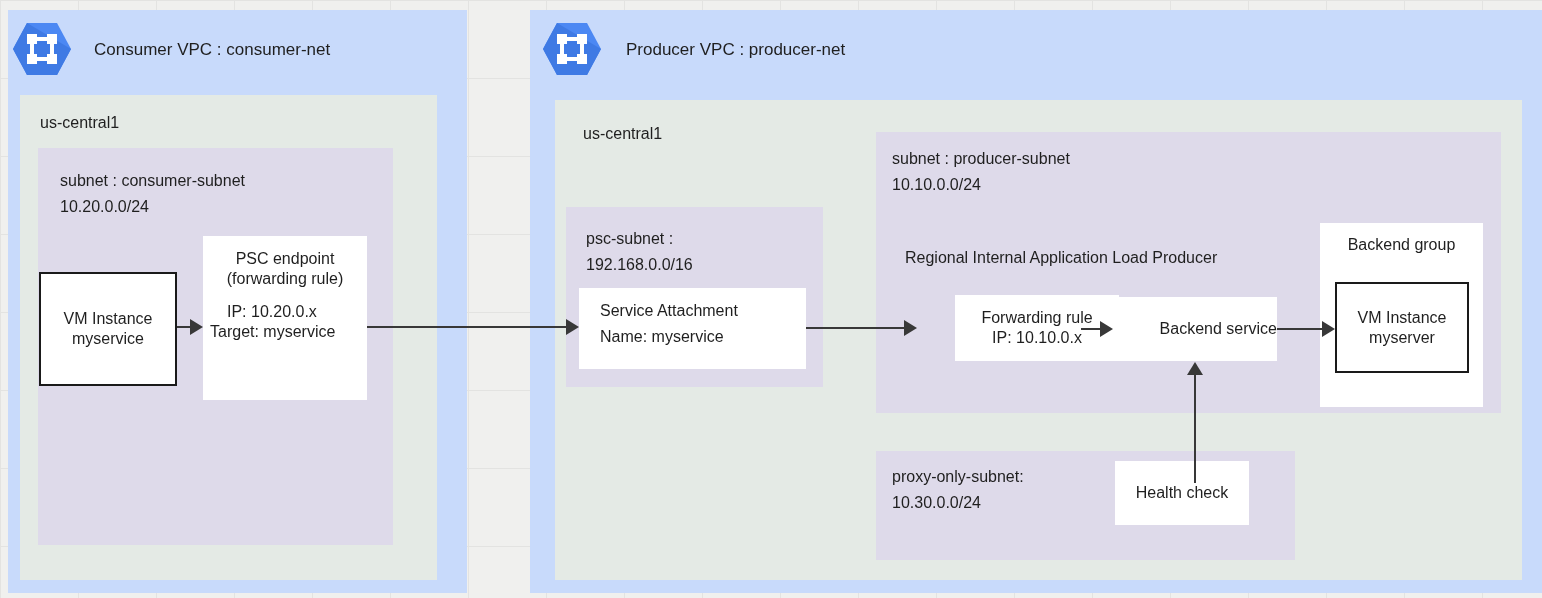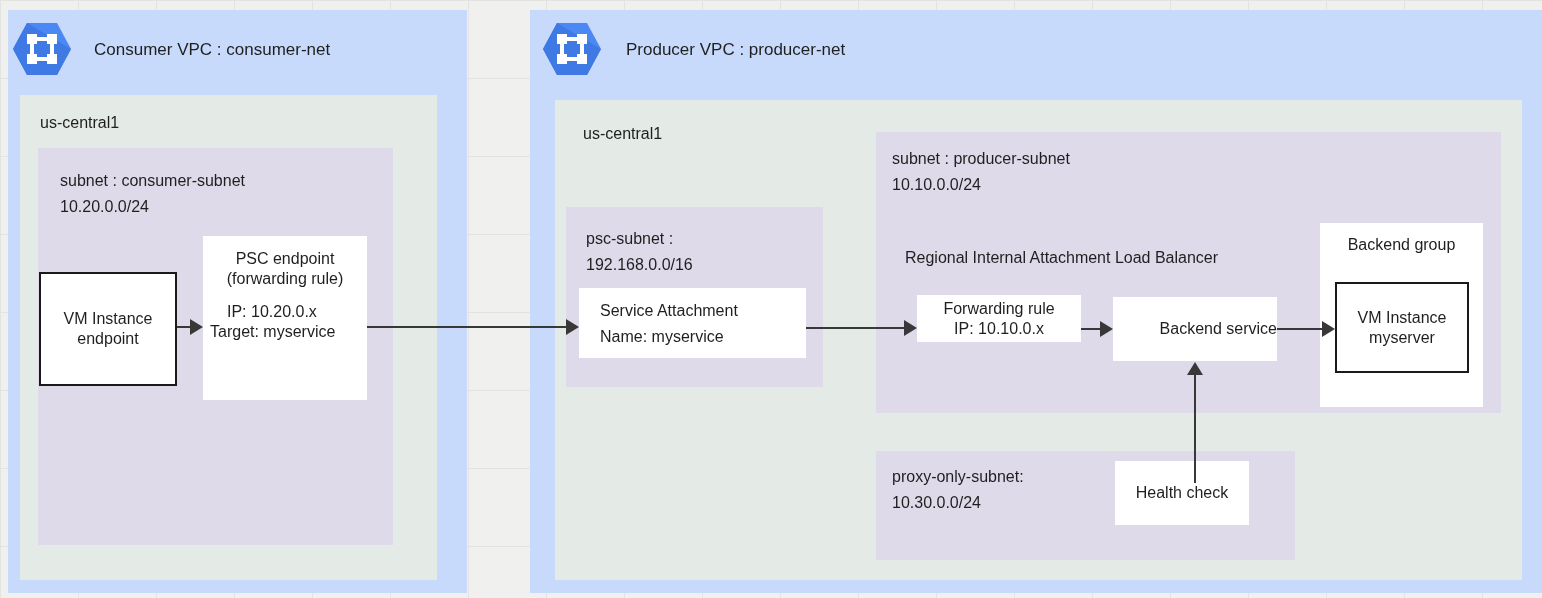--- a/index.html
+++ b/index.html
@@ -61,21 +61,21 @@
 
   <div class="abs subnet" style="left:38px;top:148px;width:355px;height:397px;"></div>
   <div class="abs lbl" style="left:60px;top:168px;">
     <div>subnet : consumer-subnet</div>
     <div>10.20.0.0/24</div>
   </div>
 
   <div class="abs blackbox center-txt boxtxt" style="left:39px;top:272px;width:138px;height:114px;">
     <div>
       <div>VM Instance</div>
-      <div>endpoint</div>
+      <div>myservice</div>
     </div>
   </div>
 
   <div class="abs whitebox boxtxt" style="left:203px;top:236px;width:164px;height:164px;box-sizing:border-box;padding-top:13px;">
     <div style="width:122px;margin:0 auto;text-align:center;">PSC endpoint (forwarding rule)</div>
     <div style="margin:13px 0 0 24px;">IP: 10.20.0.x</div>
     <div style="margin:0 0 0 7px;">Target: myservice</div>
   </div>
 
   <div class="abs vpc-panel" style="left:530px;top:10px;width:1012px;height:583px;"></div>
@@ -95,33 +95,33 @@
 
   <div class="abs region" style="left:555px;top:100px;width:967px;height:480px;"></div>
   <div class="abs lbl" style="left:583px;top:121px;">us-central1</div>
 
   <div class="abs subnet" style="left:566px;top:207px;width:257px;height:180px;"></div>
   <div class="abs lbl" style="left:586px;top:226px;">
     <div>psc-subnet :</div>
     <div>192.168.0.0/16</div>
   </div>
 
-  <div class="abs whitebox boxtxt" style="left:579px;top:288px;width:227px;height:70px;box-sizing:border-box;padding:10px 0 0 21px;line-height:26px;">
+  <div class="abs whitebox boxtxt" style="left:579px;top:288px;width:227px;height:81px;box-sizing:border-box;padding:10px 0 0 21px;line-height:26px;">
     <div>Service Attachment</div>
     <div>Name: myservice</div>
   </div>
 
   <div class="abs subnet" style="left:876px;top:132px;width:625px;height:281px;"></div>
   <div class="abs lbl" style="left:892px;top:146px;">
     <div>subnet : producer-subnet</div>
     <div>10.10.0.0/24</div>
   </div>
-  <div class="abs lbl" style="left:905px;top:245px;">Regional Internal Attachment Load Balancer</div>
+  <div class="abs lbl" style="left:905px;top:245px;">Regional Internal Application Load Producer</div>
 
-  <div class="abs whitebox center-txt boxtxt" style="left:917px;top:295px;width:164px;height:47px;">
+  <div class="abs whitebox center-txt boxtxt" style="left:955px;top:295px;width:164px;height:66px;">
     <div>
       <div>Forwarding rule</div>
       <div>IP: 10.10.0.x</div>
     </div>
   </div>
 
   <div class="abs whitebox center-txt boxtxt" style="left:1113px;top:297px;width:164px;height:64px;justify-content:flex-end;">
     <div>Backend service</div>
   </div>
 

